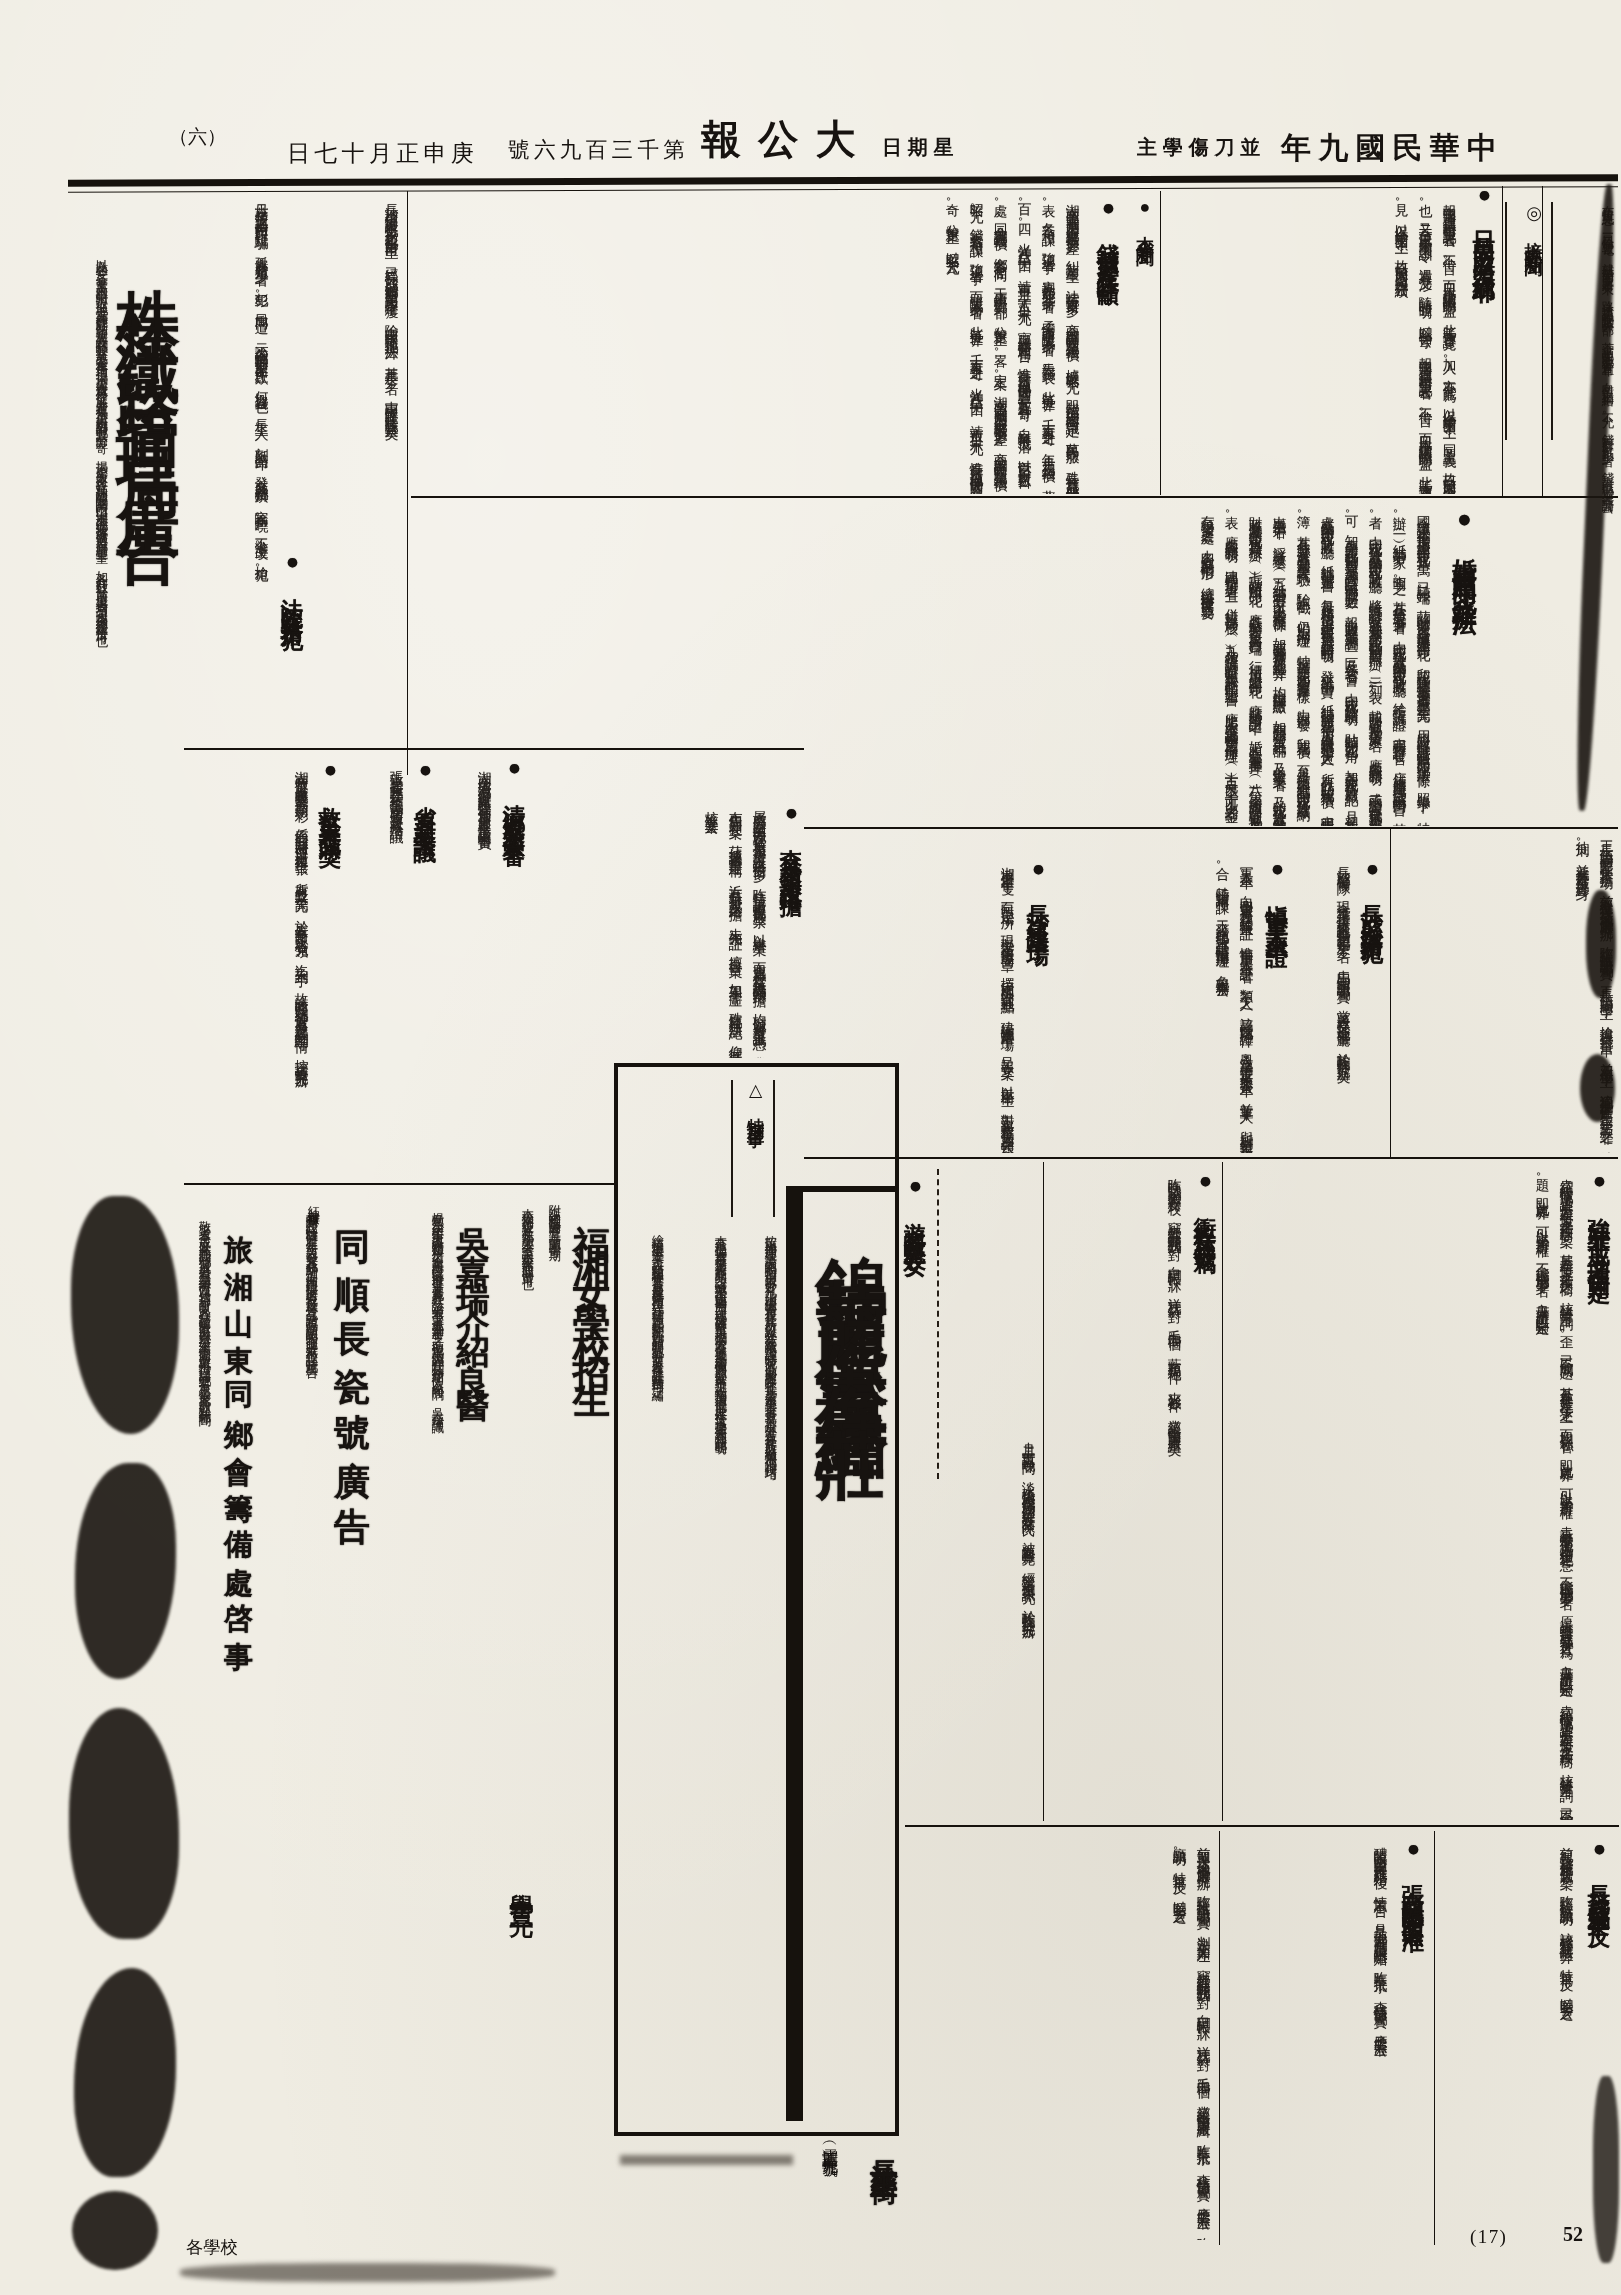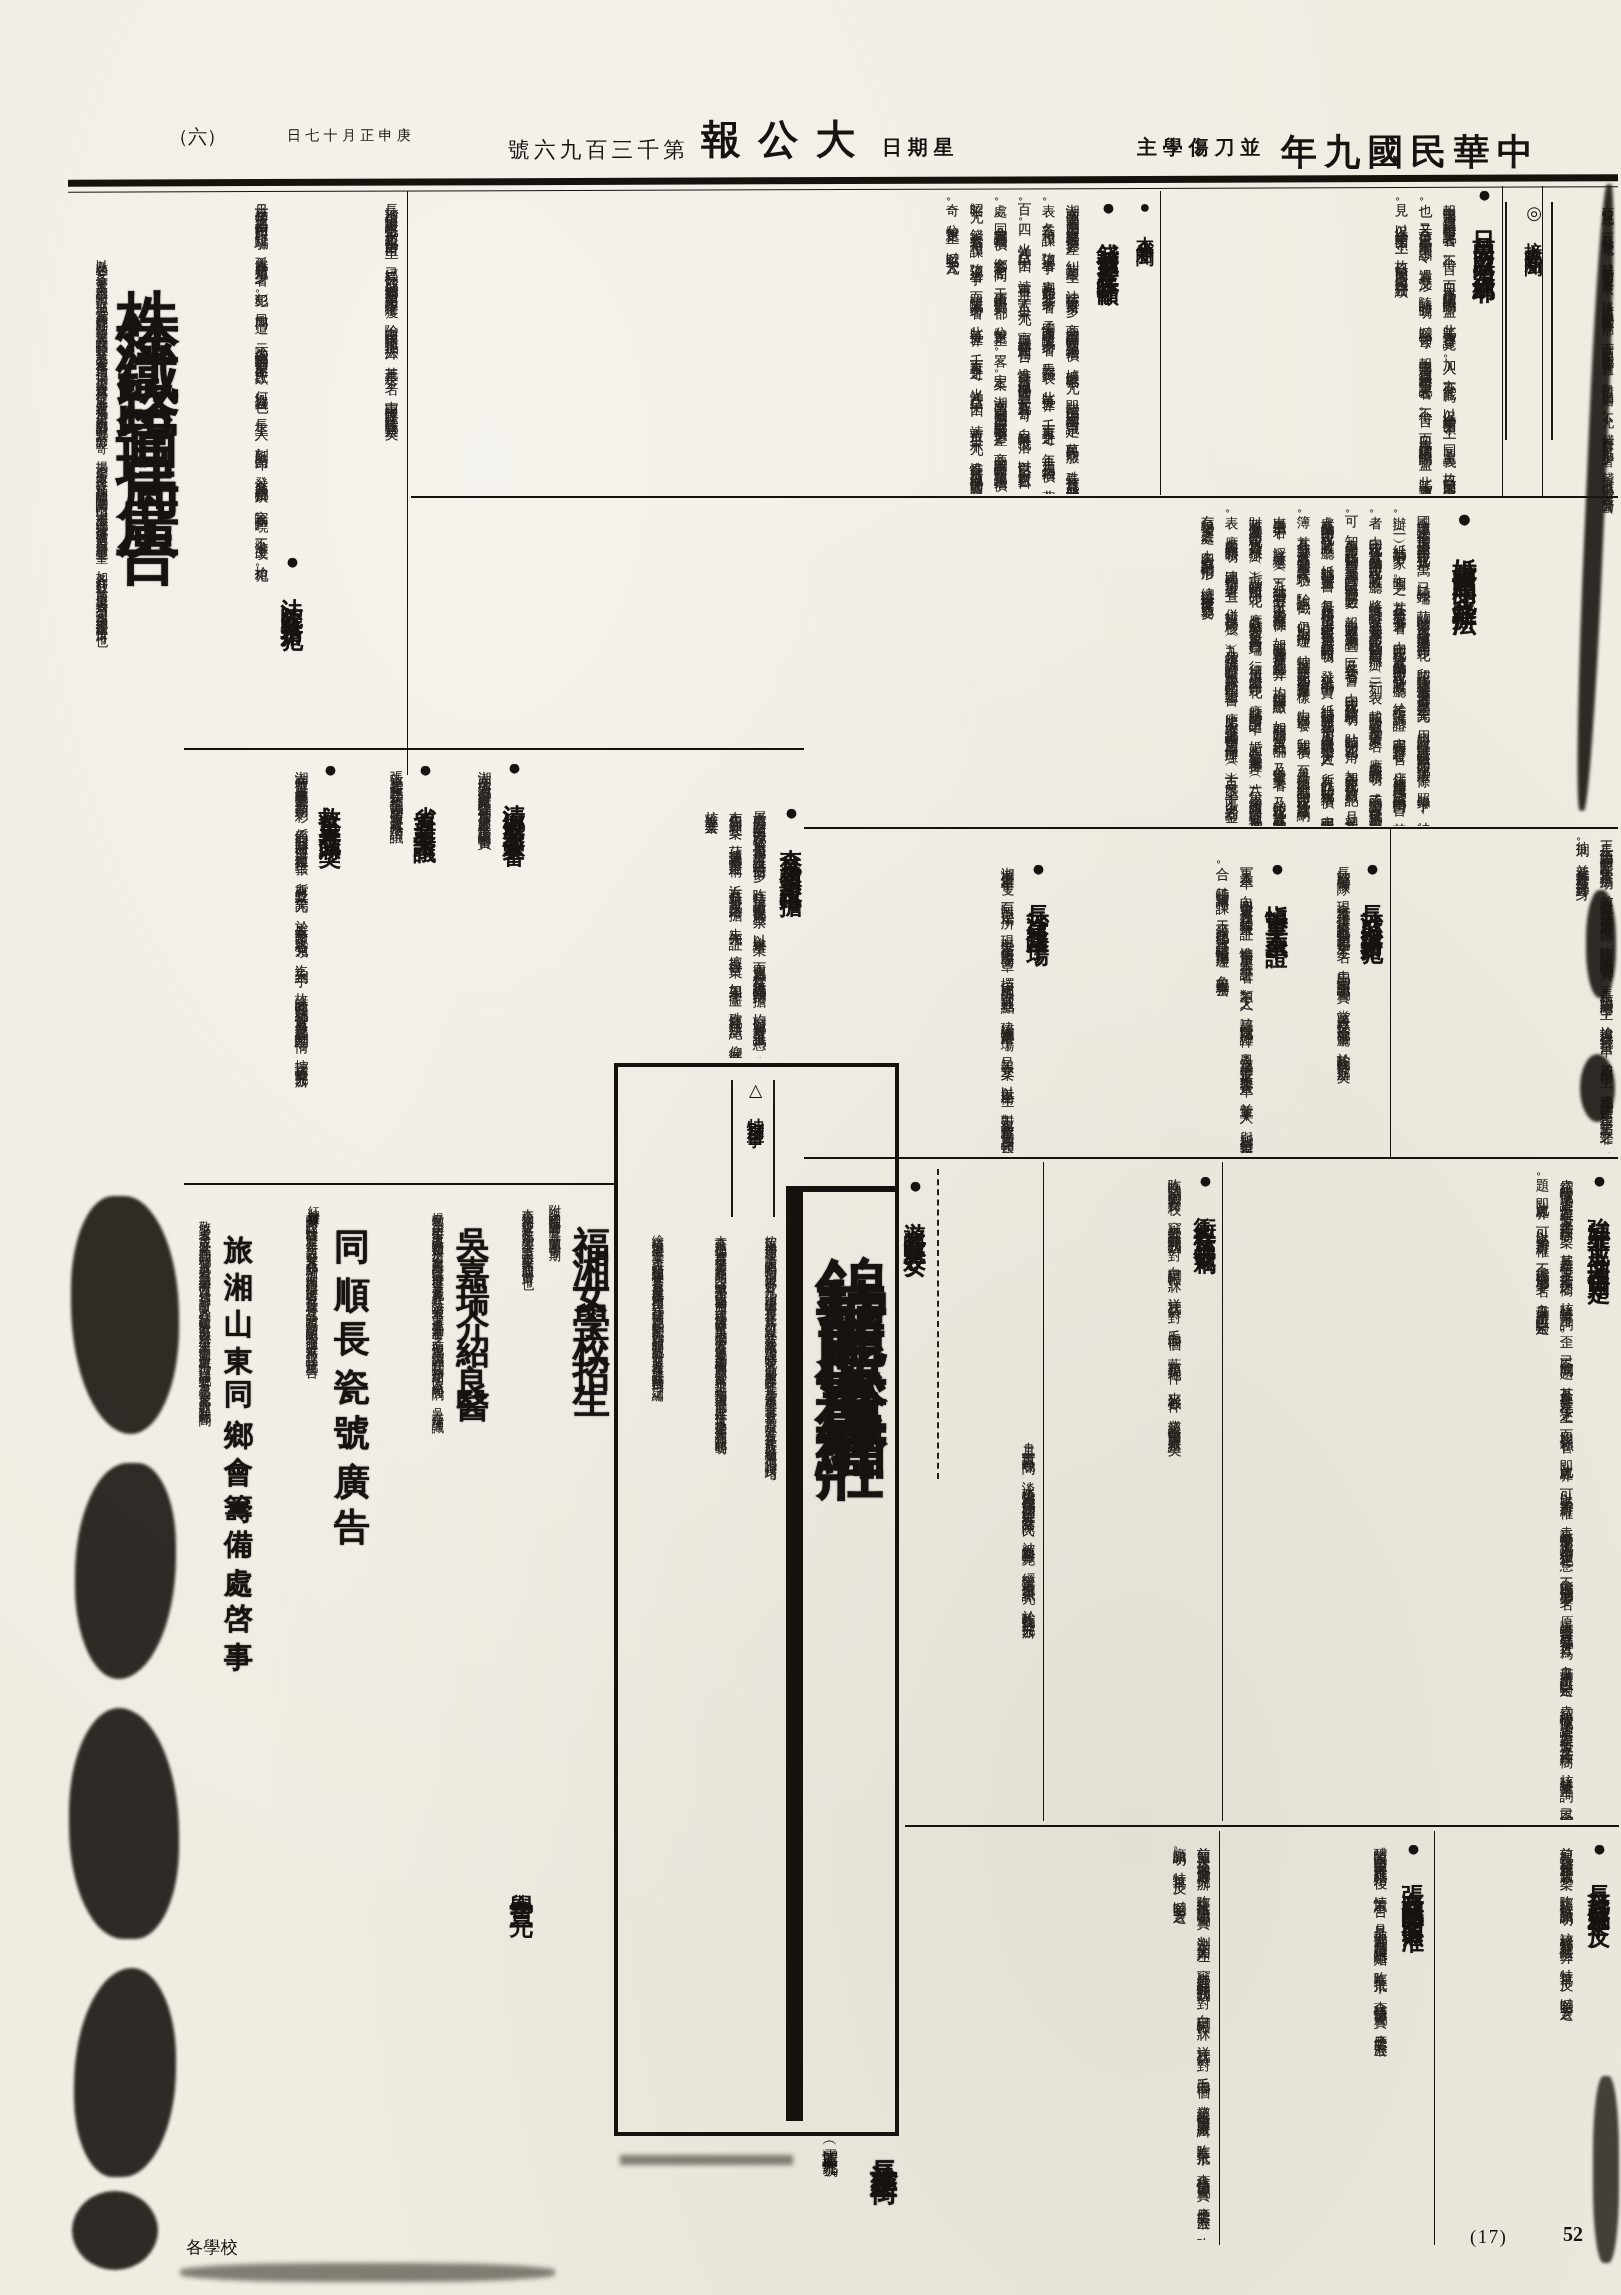--- a/index.html
+++ b/index.html
@@ -27,26 +27,26 @@
   .adGiant{font-weight:bold;text-shadow:0 0 1.4px #0e0b08;}
   .deco-side{border-left:2.2px double #1d1812;border-right:2.2px double #1d1812;padding:0 3.6px;}
   .hdr{position:absolute;white-space:nowrap;}
 </style>
 </head>
 <body>
 
 <div id="page">
 
   <div class="hdr" style="left:169px;top:124px;font-size:19px;">（六）</div>
-  <div class="hdr rtlo" style="left:287px;top:127px;font-size:14px;letter-spacing:4.3px;">庚申正月十七日</div>
+  <div class="hdr rtlo" style="left:287px;top:138px;font-size:23px;letter-spacing:4.3px;">庚申正月十七日</div>
   <div class="hdr rtlo" style="left:508px;top:135px;font-size:21.6px;font-weight:normal;letter-spacing:4.3px;">第千三百九六號</div>
   <div class="hdr rtlo" style="left:701px;top:112px;font-size:40px;font-weight:bold;letter-spacing:17.3px;">大公報</div>
   <div class="hdr rtlo" style="left:882px;top:134px;font-size:20px;font-weight:bold;letter-spacing:5.8px;">星期日</div>
   <div class="hdr rtlo" style="left:1137px;top:134px;font-size:20px;font-weight:bold;letter-spacing:5.8px;">並刀傷學主</div>
-  <div class="hdr rtlo" style="left:1281px;top:128px;font-size:36px;font-weight:bold;letter-spacing:7.2px;">中華民國九年</div>
+  <div class="hdr rtlo" style="left:1281px;top:128px;font-size:30px;font-weight:bold;letter-spacing:7.2px;">中華民國九年</div>
 
   <div class="rule-h" style="left:68px;top:177px;width:1550px;height:6.5px;transform:rotate(-0.2deg);"></div>
   <div class="rule-h" style="left:68px;top:189px;width:1550px;height:1.4px;transform:rotate(-0.2deg);"></div>
 
   <div class="blk v body sm" style="left:1550px;top:196px;width:68px;height:548px;">布拉克恩。三日倫敦電。就日英同盟之將來。路透訪員詢諸英外部。荅謂尚未能遽行宣布。向債主補給。不允。錢表而爭多勒少者。錢表者以僞造文書罪論云云。</div>
   <div class="rule-v" style="left:1542px;top:186px;width:1.4px;height:310px;"></div>
   <div class="rule-v" style="left:1502px;top:186px;width:1.4px;height:310px;"></div>
 
   <div class="blk v label deco-side" style="left:1505px;top:202px;width:37px;height:238px;">◎接中外新聞◎</div>
   <div class="blk v hl" style="left:1466px;top:182px;width:35px;height:418px;">●日英同盟尚須存續耶</div>

